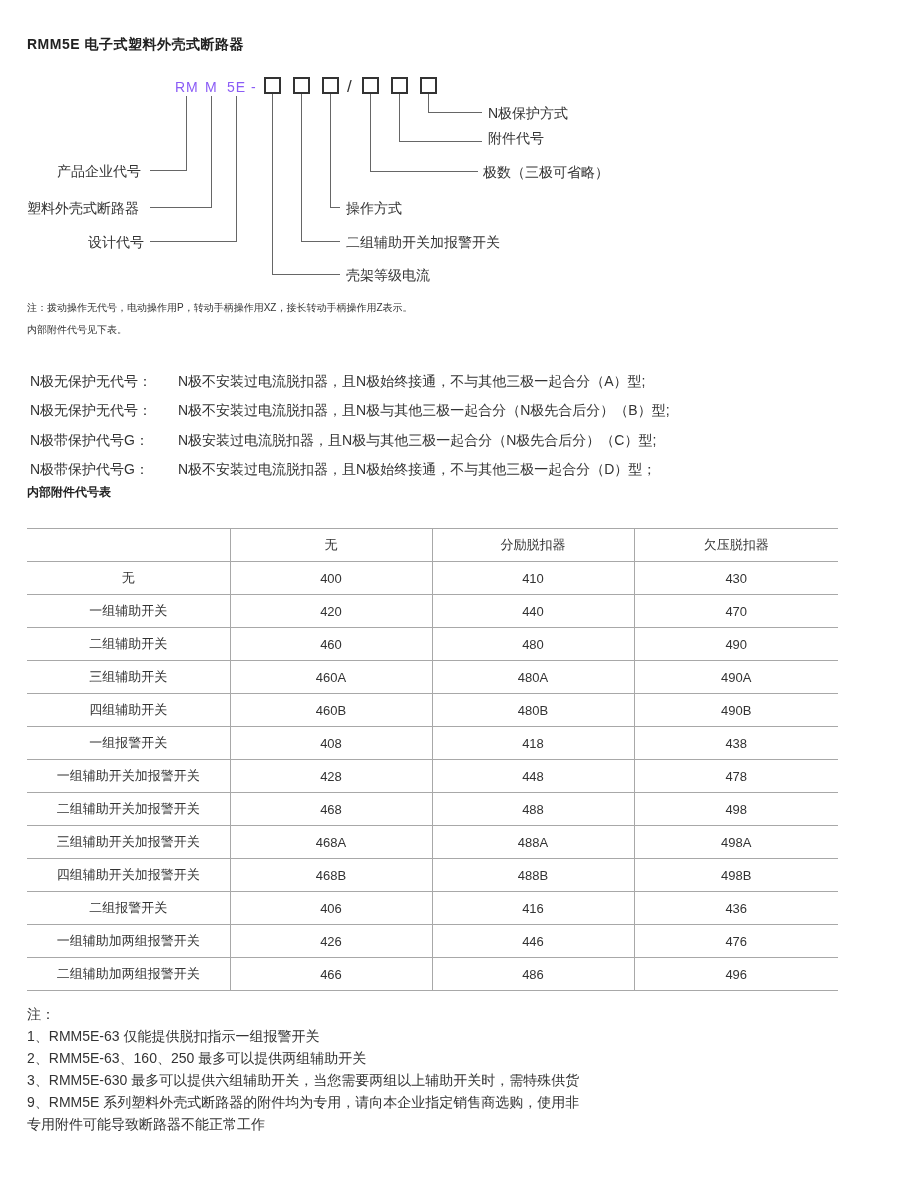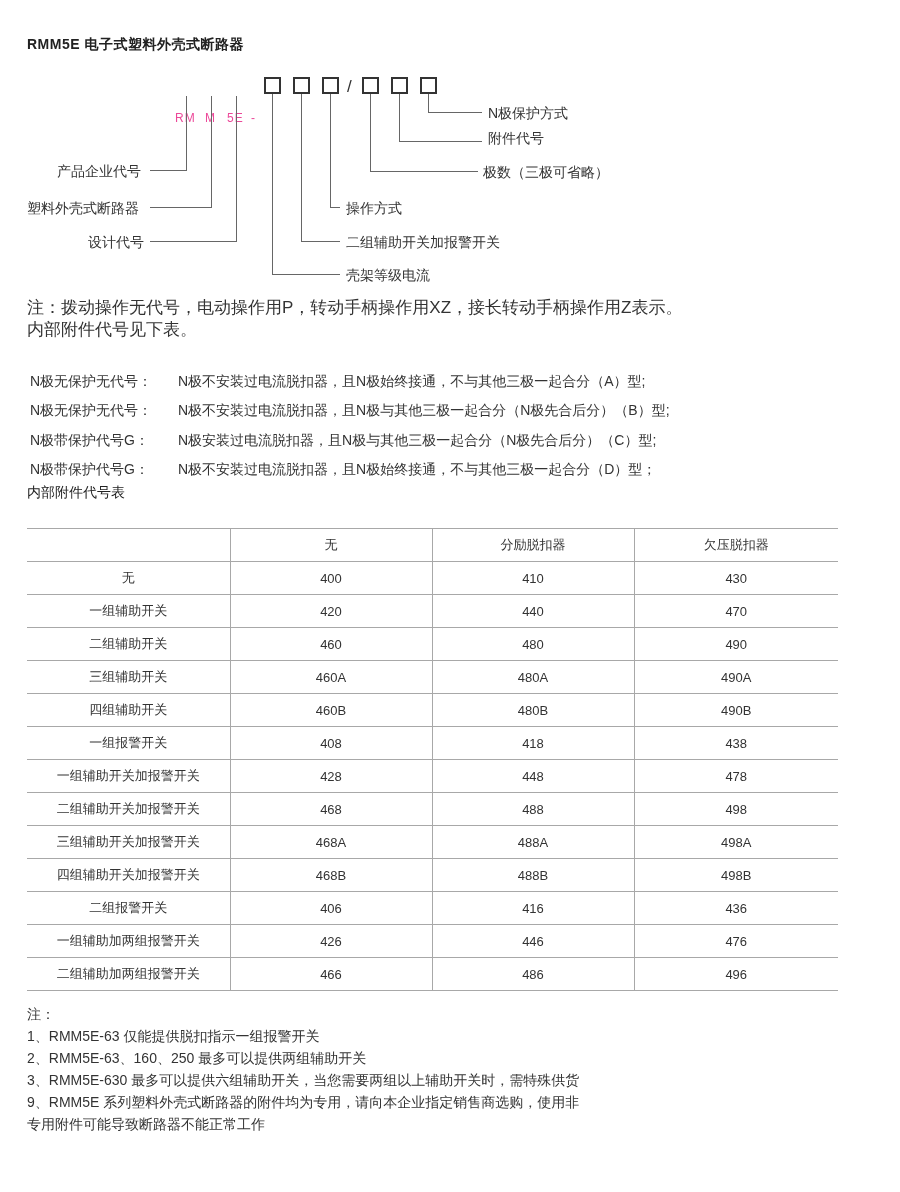--- a/index.html
+++ b/index.html
@@ -5,37 +5,37 @@
   * { margin:0; padding:0; box-sizing:border-box; }
   html,body { background:#ffffff; }
   body {
     width:900px; height:1192px; position:relative;
     font-family:"Liberation Sans","DejaVu Sans",sans-serif;
     color:#333333;
   }
   .doc-title { position:absolute; left:27px; top:36px; font-size:14px; font-weight:bold; color:#222; letter-spacing:0.5px; }
 
   
-  .code-text { position:absolute; top:79px; font-size:12px; color:#ec4899; letter-spacing:1px;margin-top:32px; }
+  .code-text { position:absolute; top:79px; font-size:14px; color:#8b5cf6; letter-spacing:1px; }
   .slash     { position:absolute; top:77px; font-size:17px; color:#333; }
   .dbox  { position:absolute; top:77px; width:17px; height:17px; border:2px solid #333; background:#fff; }
   .vline { position:absolute; width:1px; background:#666; }
   .hline { position:absolute; height:1px; background:#666; }
   .dlabel { position:absolute; font-size:14px; color:#333; white-space:nowrap; }
 
   
-  .note-block { position:absolute; left:27px; font-size:17px; line-height:22px; color:#333; white-space:nowrap; }
+  .note-block { position:absolute; left:27px; font-size:10px; line-height:22px; color:#333; white-space:nowrap; }
 
   
   .rules { position:absolute; left:27px; top:351px; font-size:14px; color:#333;margin-top:16px; }
   .rule-row { height:29.4px; line-height:29.4px; white-space:nowrap; }
   .rule-label { display:inline-block; width:148px; margin-left:3px; }
 
   
-  .table-title { position:absolute; left:27px; top:484px; font-size:14px; font-weight:normal; color:#222; }
+  .table-title { position:absolute; left:27px; top:484px; font-size:12px; font-weight:bold; color:#222; }
   .acc-table { position:absolute; left:27px; top:528px; width:811px; border-collapse:collapse; table-layout:fixed; }
   .acc-table th, .acc-table td {
     height:33px; text-align:center; vertical-align:middle;
     font-size:13px; font-weight:normal; color:#333; padding:0;
   }
   .acc-table tr > *        { border-top:1px solid #a8a8a8; }
   .acc-table tr:last-child > * { border-bottom:1px solid #a8a8a8; }
   .acc-table tr > * + *    { border-left:1px solid #a8a8a8; }
 
   

